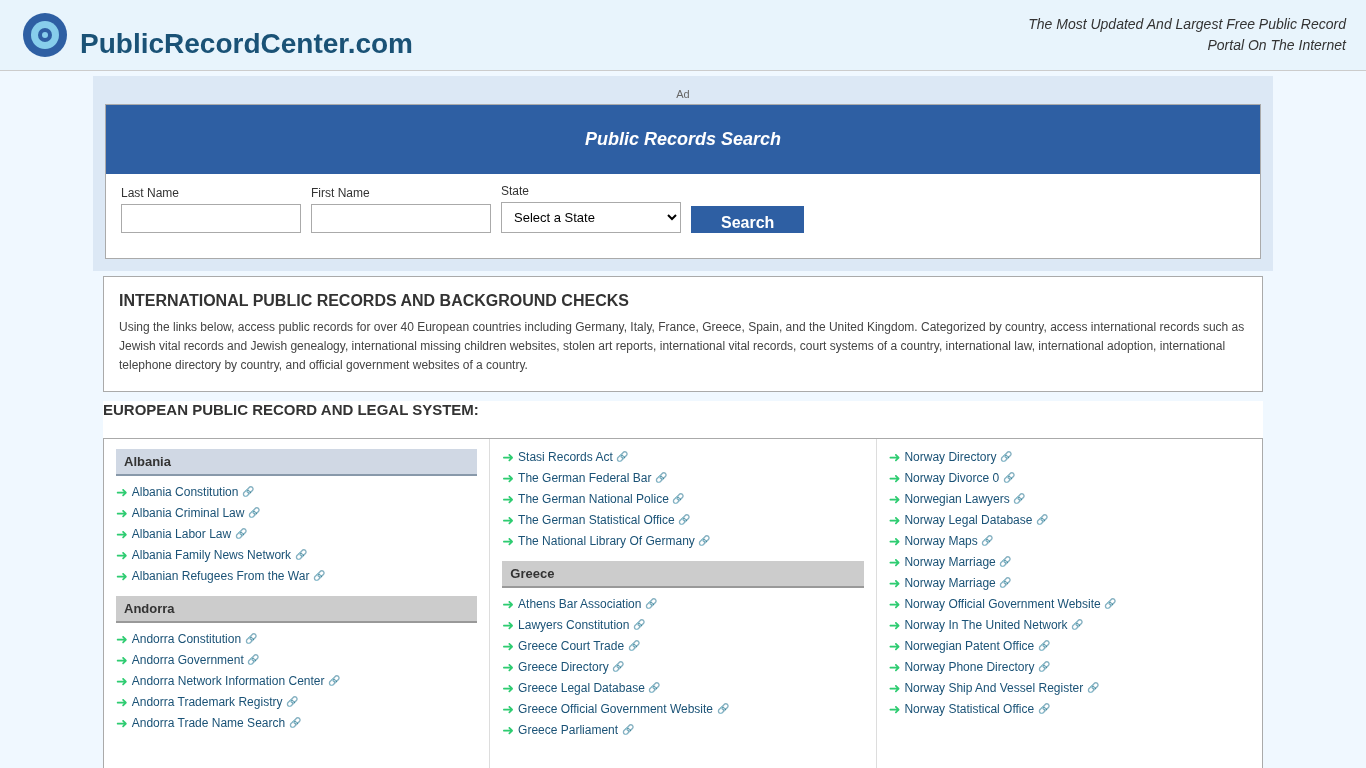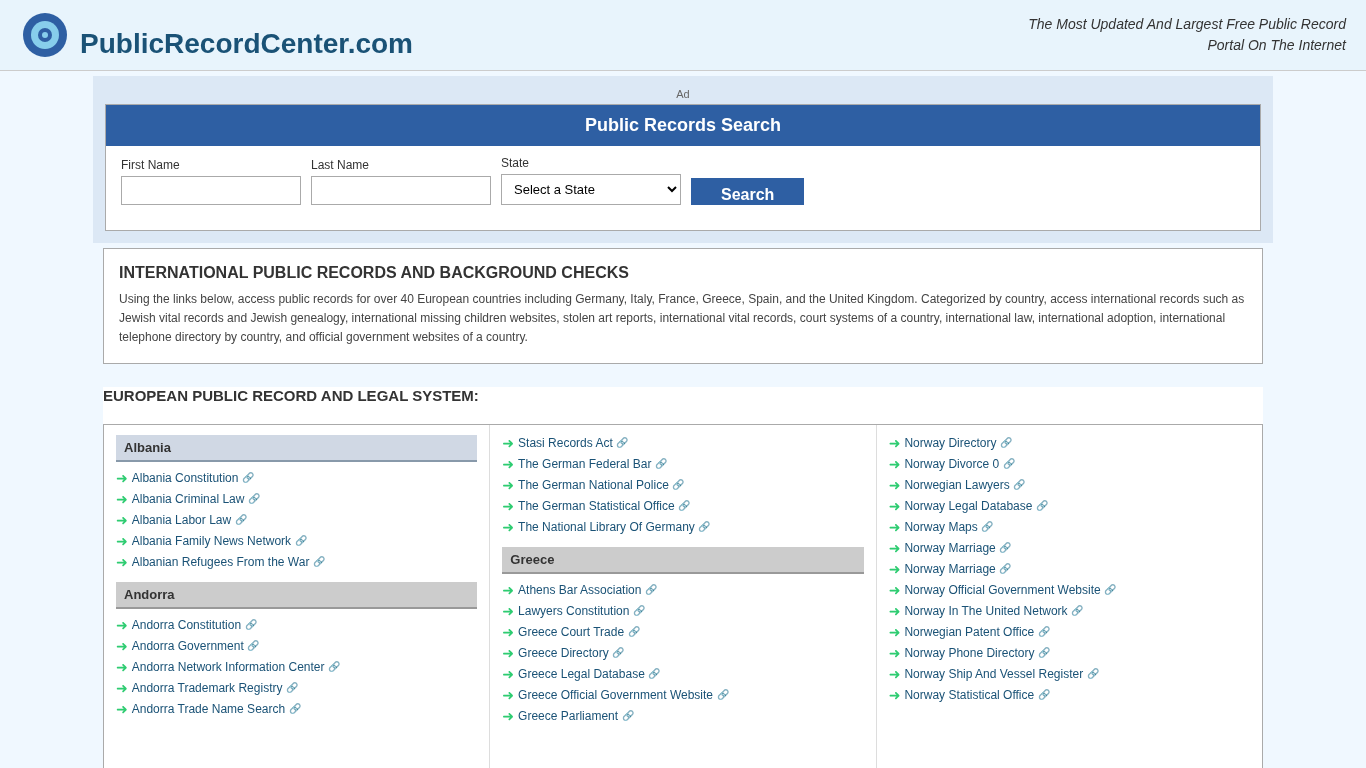--- a/index.html
+++ b/index.html
@@ -53,21 +53,22 @@
       background: white;
       border: 1px solid #aaa;
       padding-bottom: 15px;
     }
     #search-title-bar {
       background: #2e5fa3;
       color: white;
       text-align: center;
       font-size: 18px;
       font-weight: bold;
-      padding: 10px;
+      padding: 24px;
+      font-style: italic;
     }
     #search-form-area {
       padding: 10px 15px;
     }
     #search-fields {
       display: flex;
       gap: 10px;
       align-items: flex-end;
     }
     .field-group {
@@ -107,21 +108,21 @@
       max-width: 1180px;
       margin: 0 auto 20px;
       padding: 0 10px;
     }
 
     
     #international-section {
       border: 1px solid #aaa;
       background: white;
       padding: 15px;
-      margin-bottom: 23px;
+      margin-bottom: 9px;
     }
     #international-title {
       font-size: 16px;
       font-weight: bold;
       margin-bottom: 8px;
       color: #333;
     }
     #international-desc {
       font-size: 12px;
       line-height: 1.6;
@@ -210,25 +211,25 @@
   </div>
 </div>
 
 <div id="ad-section">
   <div id="ad-label">Ad</div>
   <div id="search-box-container">
     <div id="search-title-bar">Public Records Search</div>
     <div id="search-form-area">
       <div id="search-fields">
         <div class="field-group">
-          <label class="field-label">First Name</label>
+          <label class="field-label">Last Name</label>
           <input type="text" style="">
         </div>
         <div class="field-group">
-          <label class="field-label">Last Name</label>
+          <label class="field-label">First Name</label>
           <input type="text" style="">
         </div>
         <div class="field-group">
           <label class="field-label">State</label>
           <select id="state-select"><option value="Select a State">Select a State</option><option value="Alabama">Alabama</option><option value="Alaska">Alaska</option><option value="Arizona">Arizona</option><option value="Arkansas">Arkansas</option><option value="California">California</option><option value="Colorado">Colorado</option><option value="Connecticut">Connecticut</option><option value="Delaware">Delaware</option><option value="Florida">Florida</option><option value="Georgia">Georgia</option><option value="Hawaii">Hawaii</option><option value="Idaho">Idaho</option><option value="Illinois">Illinois</option><option value="Indiana">Indiana</option><option value="Iowa">Iowa</option><option value="Kansas">Kansas</option><option value="Kentucky">Kentucky</option><option value="Louisiana">Louisiana</option><option value="Maine">Maine</option><option value="Maryland">Maryland</option><option value="Massachusetts">Massachusetts</option><option value="Michigan">Michigan</option><option value="Minnesota">Minnesota</option><option value="Mississippi">Mississippi</option><option value="Missouri">Missouri</option><option value="Montana">Montana</option><option value="Nebraska">Nebraska</option><option value="Nevada">Nevada</option><option value="New Hampshire">New Hampshire</option><option value="New Jersey">New Jersey</option><option value="New Mexico">New Mexico</option><option value="New York">New York</option><option value="North Carolina">North Carolina</option><option value="North Dakota">North Dakota</option><option value="Ohio">Ohio</option><option value="Oklahoma">Oklahoma</option><option value="Oregon">Oregon</option><option value="Pennsylvania">Pennsylvania</option><option value="Rhode Island">Rhode Island</option><option value="South Carolina">South Carolina</option><option value="South Dakota">South Dakota</option><option value="Tennessee">Tennessee</option><option value="Texas">Texas</option><option value="Utah">Utah</option><option value="Vermont">Vermont</option><option value="Virginia">Virginia</option><option value="Washington">Washington</option><option value="West Virginia">West Virginia</option><option value="Wisconsin">Wisconsin</option><option value="Wyoming">Wyoming</option></select>
         </div>
         <button id="search-button">Search</button>
       </div>
     </div>
   </div>

